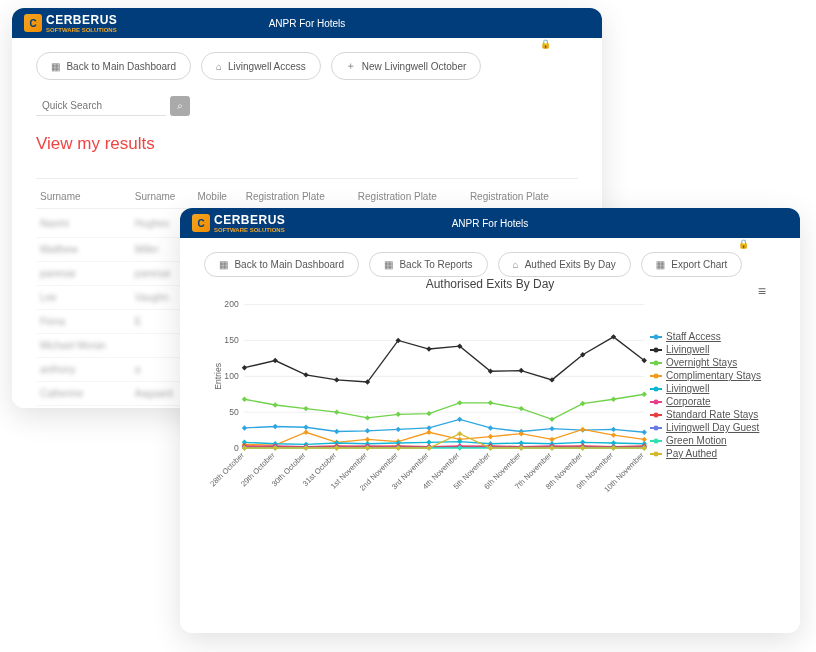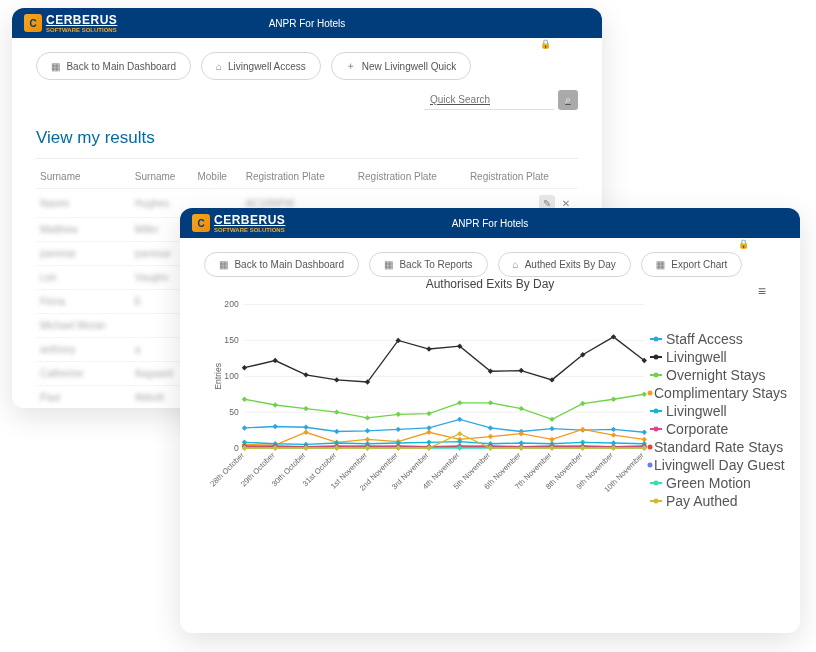--- a/index.html
+++ b/index.html
@@ -32,53 +32,53 @@
     font-size: 11px;
   }
   .logo { display: flex; align-items: center; gap:4px; font-weight:bold; }
   .logo-icon {
     width:18px; height:18px;
     background: linear-gradient(135deg,#f5a623,#f08b00);
     border-radius: 3px;
     display:flex; align-items:center; justify-content:center;
     color:#003d7a; font-size:10px; font-weight:bold;
   }
-  .logo-text { font-size:12px; letter-spacing:0.5px; font-weight:bold; color:#fff;text-decoration:underline;}
+  .logo-text { font-size:12px; letter-spacing:0.5px; font-weight:bold; color:#fff;}
   .logo-sub { font-size:6px; color:#f5a623; display:block; line-height:1;}
   .app-title { position:absolute; left:50%; transform:translateX(-50%); font-size:10px; }
   .titlebar .right { margin-left:auto; display:flex; gap:14px; align-items:center; font-size:10px;margin-top:40px;}
   .lock::before { content:"🔒"; font-size:9px; margin-right:3px;}
   .body { padding: 14px 24px; }
   .btn-row { display:flex; gap:10px; flex-wrap:wrap; }
   .pill {
     border: 1px solid #d6d6d6;
     border-radius: 18px;
     padding: 6px 14px;
     font-size: 10px;
     color:#555;
     background:#fff;
     display:flex;
     align-items:center;
     gap:6px;
     cursor:pointer;
   }
   .pill .glyph { font-size:10px; color:#777; }
-  .search-row { display:flex; justify-content:flex-end; margin-top:10px;text-decoration:underline; }
+  .search-row { display:flex; justify-content:flex-start; margin-top:16px; }
   .search { display:flex; align-items:center; }
   .search input {
     border:none; border-bottom:1px solid #e0e0e0;
     font-size:10px; padding:4px 6px; width:130px; outline:none;
     color:#888;
   }
   .search-btn {
     width:20px; height:20px; background:#aaa; border-radius:3px;
     display:flex; align-items:center; justify-content:center;
     color:#fff; font-size:10px; margin-left:4px; cursor:pointer;
   }
-  h2.page-heading { font-size:17px; font-weight:400; color:#0369a1; margin:18px 0 10px; }
+  h2.page-heading { font-size:17px; font-weight:400; color:#ef4444; margin:18px 0 24px; }
   .divider { border-top:1px solid #ececec; margin-bottom:6px;}
   table.results { width:100%; border-collapse:collapse; font-size:10px; color:#aaa; }
   table.results th {
     text-align:left; font-weight:400; color:#888; padding:6px 4px;
     border-bottom:1px solid #f0f0f0; font-size:10px;
   }
   table.results td {
     padding:6px 4px; border-bottom:1px solid #f5f5f5;
     filter: blur(2px);
   }
@@ -87,21 +87,21 @@
     display:inline-flex; width:16px; height:16px; align-items:center; justify-content:center;
     border-radius:3px; font-size:10px; cursor:pointer; color:#888;
   }
   .icon-edit { background:#e8e8e8; }
   .chart-wrap { position:relative; }
   .chart-title { text-align:center; font-size:12px; color:#444; margin:0 0 4px; }
   .chart-menu { position:absolute; right:10px; top:6px; font-size:14px; color:#666; cursor:pointer;}
   .chart-area { display:flex; padding:0 6px 6px 6px; }
   .chart-body { position:relative; flex:1; }
   svg.plot { width:100%; height:auto; display:block; }
-  .legend { width:120px; font-size:14px; color:#555; padding-top:36px;}
+  .legend { width:120px; font-size:10px; color:#555; padding-top:36px;text-decoration:underline;}
   .legend-item { display:flex; align-items:center; gap:4px; margin-bottom:2px; white-space:nowrap;}
   .legend-sw { width:12px; height:2px; position:relative;}
   .legend-sw::after{ content:""; position:absolute; left:50%; top:50%; width:5px; height:5px; border-radius:50%; transform:translate(-50%,-50%); background:inherit;}
 </style>
 </head>
 <body>
 
 <div class="window back">
   <div class="titlebar">
     <div class="logo">
@@ -122,21 +122,21 @@
       <div class="pill">
         <span class="glyph">▦</span>
         <span>Back to Main Dashboard</span>
       </div>
       <div class="pill">
         <span class="glyph">⌂</span>
         <span>Livingwell Access</span>
       </div>
       <div class="pill">
         <span class="glyph">＋</span>
-        <span>New Livingwell Quick</span>
+        <span>New Livingwell October</span>
       </div>
     </div>
     <div class="search-row">
       <div class="search">
         <input type="text" placeholder="Quick Search" style="">
         <div class="search-btn">
           <span>⌕</span>
         </div>
       </div>
     </div>

